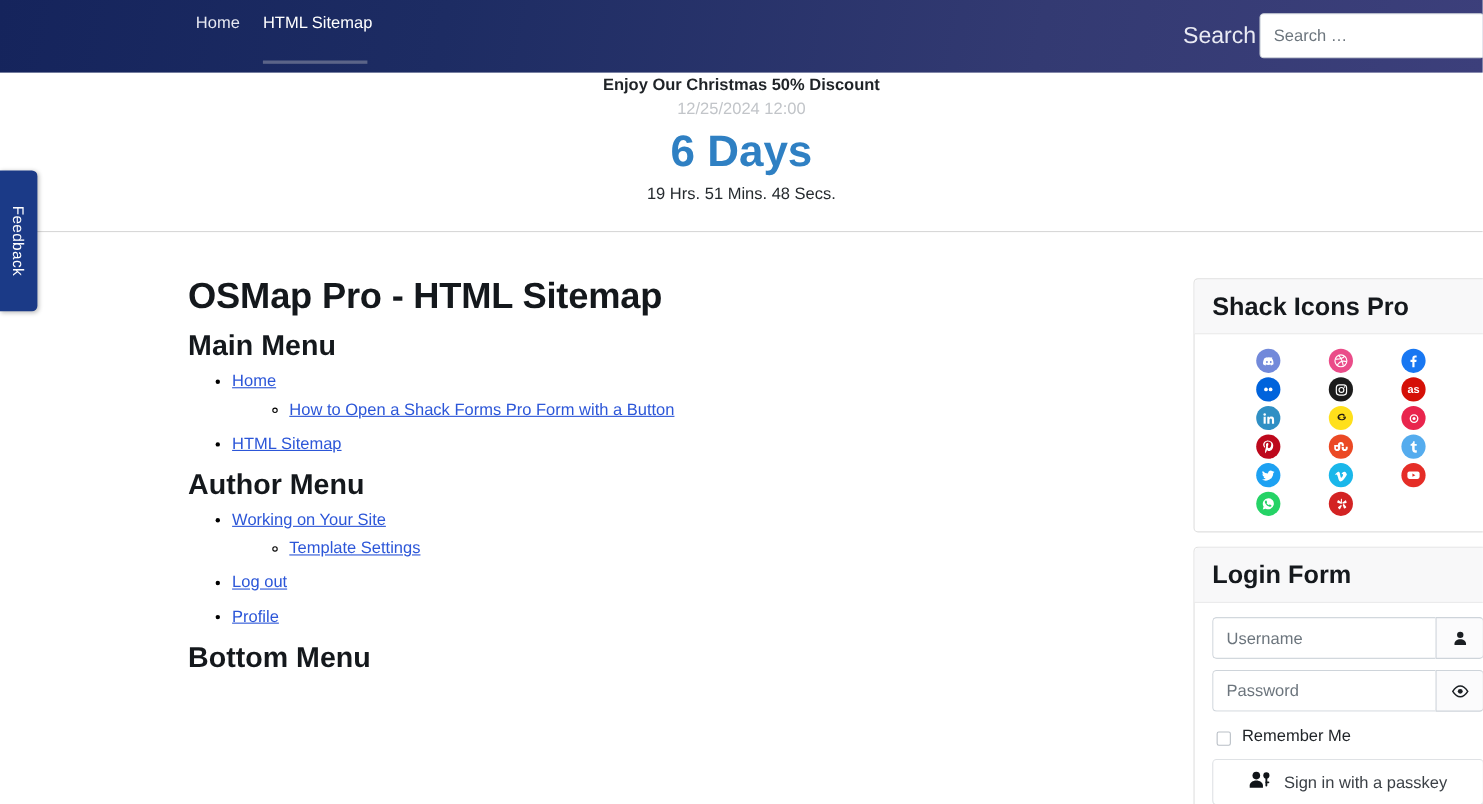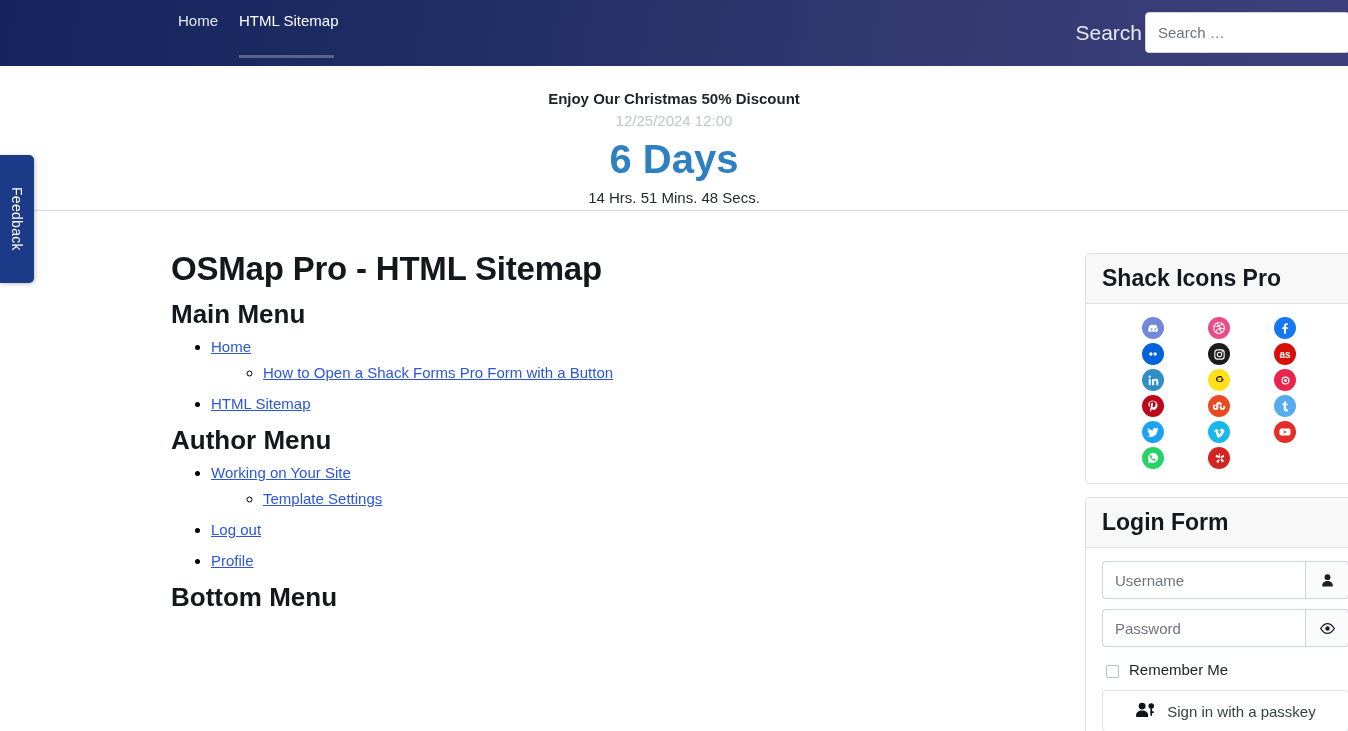--- a/index.html
+++ b/index.html
@@ -70,21 +70,21 @@
     color: #495057;
     padding: 0 12px;
     font-family: "Liberation Sans", sans-serif;
     outline: none;
   }
   #search-input::placeholder { color: #6c757d; opacity: 1; }
 
   
   #countdown-banner {
     text-align: center;
-    padding-top: 22px;
+    padding-top: 1px;
     padding-bottom: 10px;
     border-bottom: 1px solid #d8d8d8;
     height: 145px;
   }
   #countdown-title {
     font-size: 15px;
     font-weight: bold;
     color: #1f2327;
     line-height: 22px;
   }
@@ -317,21 +317,21 @@
   <div id="search-area">
     <span id="search-label">Search</span>
     <input id="search-input" type="text" placeholder="Search …" style="">
   </div>
 </div>
 
 <div id="countdown-banner">
   <div id="countdown-title">Enjoy Our Christmas 50% Discount</div>
   <div id="countdown-date">12/25/2024 12:00</div>
   <div id="countdown-days" style="color: rgb(47, 128, 195);">6 Days</div>
-  <div id="countdown-time">14 Hrs. 51 Mins. 48 Secs.</div>
+  <div id="countdown-time">19 Hrs. 51 Mins. 48 Secs.</div>
 </div>
 
 <div id="feedback-tab" style="background: rgb(27, 58, 135);">
   <span>Feedback</span>
 </div>
 
 <div id="page-body">
 
   <main id="content-col">
     <h1 id="page-title">OSMap Pro - HTML Sitemap</h1>

